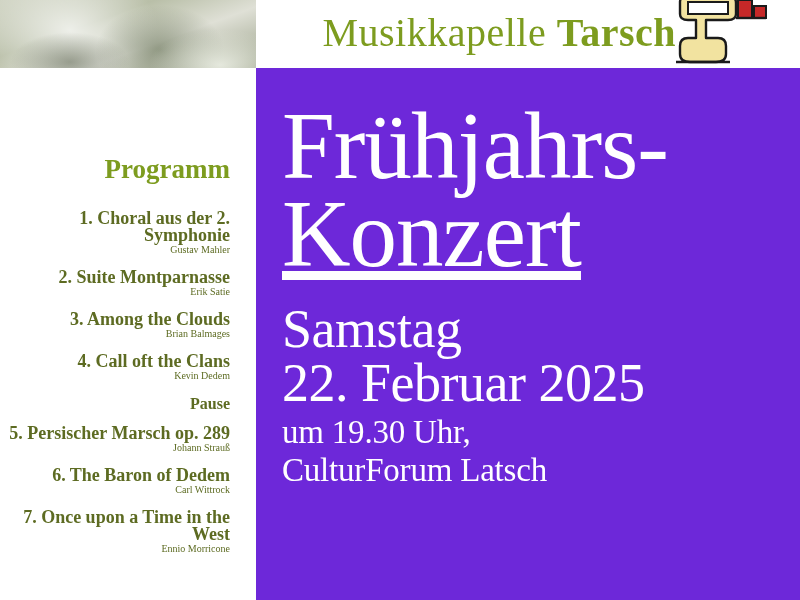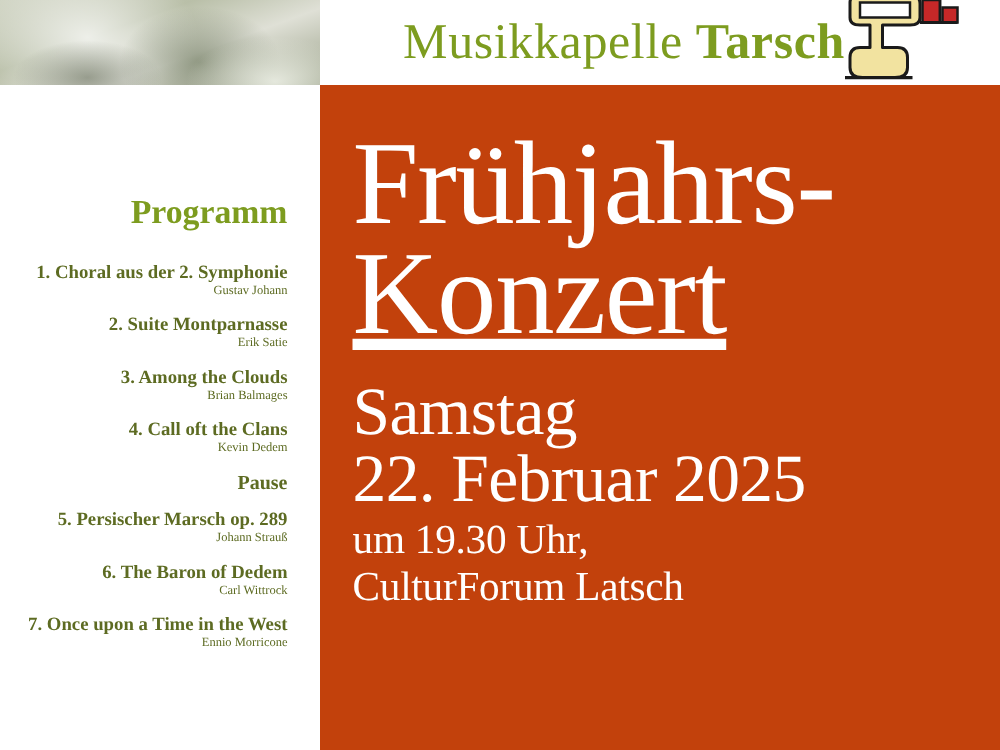--- a/index.html
+++ b/index.html
@@ -91,21 +91,21 @@
     height: 76px;
   }
 
   
   .green-panel {
     position: absolute;
     left: 256px;
     top: 68px;
     width: 544px;
     height: 532px;
-    background: #c2410c;
+    background: #6d28d9;
     overflow: hidden;
   }
   .title-line {
     color: #ffffff;
     font-family: "Liberation Serif", serif;
     font-size: 95px;
     line-height: 88px;
     letter-spacing: -1px;
     margin-left: 26px;
   }
@@ -161,21 +161,21 @@
     margin-top: 26px;
   }
   .prog-item {
     padding-right: 26px;
     margin-bottom: 13px;
   }
   .prog-title {
     color: #5d6b22;
     font-family: "Liberation Serif", serif;
     font-weight: bold;
-    font-size: 15px;
+    font-size: 18px;
     line-height: 17px;
     display: block;
   }
   .prog-composer {
     color: #5d6b22;
     font-family: "Liberation Serif", serif;
     font-size: 10px;
     line-height: 12px;
     display: block;
   }
@@ -220,21 +220,21 @@
     <div class="date-line date-2">22. Februar 2025</div>
     <div class="venue-line venue-1">um 19.30 Uhr,</div>
     <div class="venue-line venue-2">CulturForum Latsch</div>
   </div>
 
   <div class="program-col">
     <div class="program-heading">Programm</div>
     <ul class="program-list">
       <li class="prog-item">
         <span class="prog-title">1. Choral aus der 2. Symphonie</span>
-        <span class="prog-composer">Gustav Johann</span>
+        <span class="prog-composer">Gustav Mahler</span>
       </li>
       <li class="prog-item">
         <span class="prog-title">2. Suite Montparnasse</span>
         <span class="prog-composer">Erik Satie</span>
       </li>
       <li class="prog-item">
         <span class="prog-title">3. Among the Clouds</span>
         <span class="prog-composer">Brian Balmages</span>
       </li>
       <li class="prog-item">

